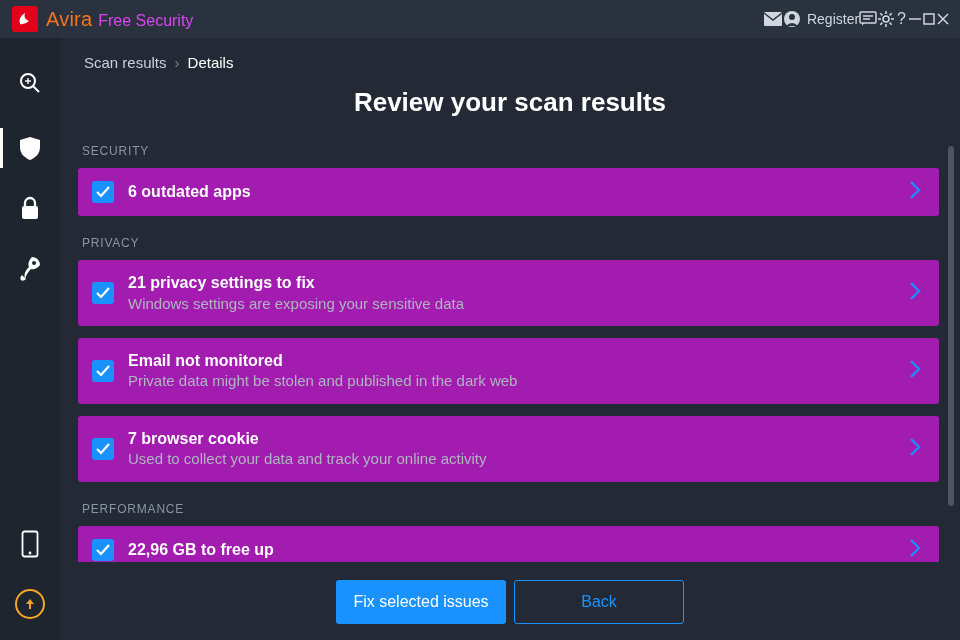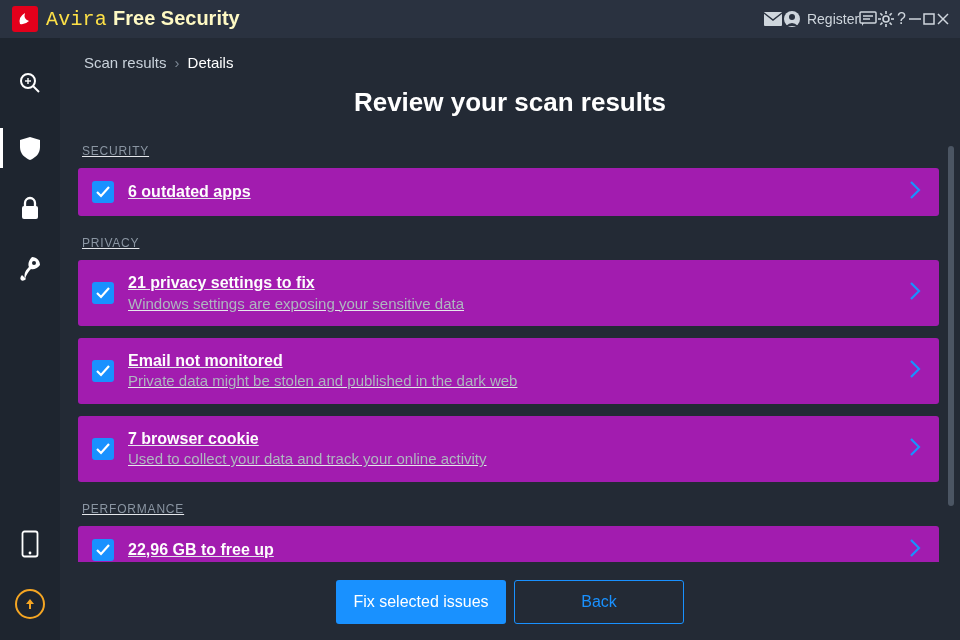--- a/index.html
+++ b/index.html
@@ -15,22 +15,22 @@
     padding: 0 10px 0 0;
   }
   .logo-box {
     width: 26px; height: 26px;
     background: #e3001b;
     border-radius: 3px;
     display: inline-flex; align-items: center; justify-content: center;
     margin: 0 8px 0 12px;
   }
   .brand { display: flex; align-items: baseline; gap: 6px; }
-  .brand-primary { font-size: 20px; color: #fde047; font-weight: 400; letter-spacing: .2px; font-family: Liberation Mono, monospace; }
-  .brand-secondary { font-size: 20px; color: #fef9c3; font-weight: 700; }
+  .brand-primary { font-size: 20px; color: #f97316; font-weight: 400; letter-spacing: .2px; }
+  .brand-secondary { font-size: 16px; color: #d946ef; font-weight: 400; }
   .titlebar-spacer { flex: 1; }
   .titlebar-actions { display: flex; align-items: center; gap: 0; color: #cbd2da; }
   .tb-btn, .reg-btn { display: inline-flex; align-items: center; gap: 6px; cursor: pointer; color:#cfd6dd; }
   .tb-btn svg, .reg-btn svg { display:block; }
   .tb-text { font-size: 14px; }
   .q-mark { font-size: 16px; padding: 0 2px; }
   .winbtn { width: 14px; height: 14px; display:inline-block; }
 
   
   .main-row { display: flex; height: calc(640px - 38px); background: #232a35; }
@@ -77,21 +77,20 @@
   .bc-sep  { color:#7c8794; font-size: 15px; }
   .bc-leaf { color:#ffffff; font-weight: 500; }
 
   .page-title { text-align:center; font-size: 26px; font-weight:600; color:#fff; padding: 12px 0 18px 0; }
 
   .scroll-area {
     flex:1;
     overflow: hidden;
     padding: 0 21px 0 18px;
     position: relative;
-    text-decoration: underline;
   }
   .scrollbar-fake {
     position:absolute; right:6px; top:10px; width:6px; height:360px;
     background:#4b5563; border-radius:3px;
   }
 
   .section-label {
     font-size: 12px; letter-spacing: .8px; color:#8a95a2; font-weight:500;
     padding: 8px 4px 10px 4px;
   }

